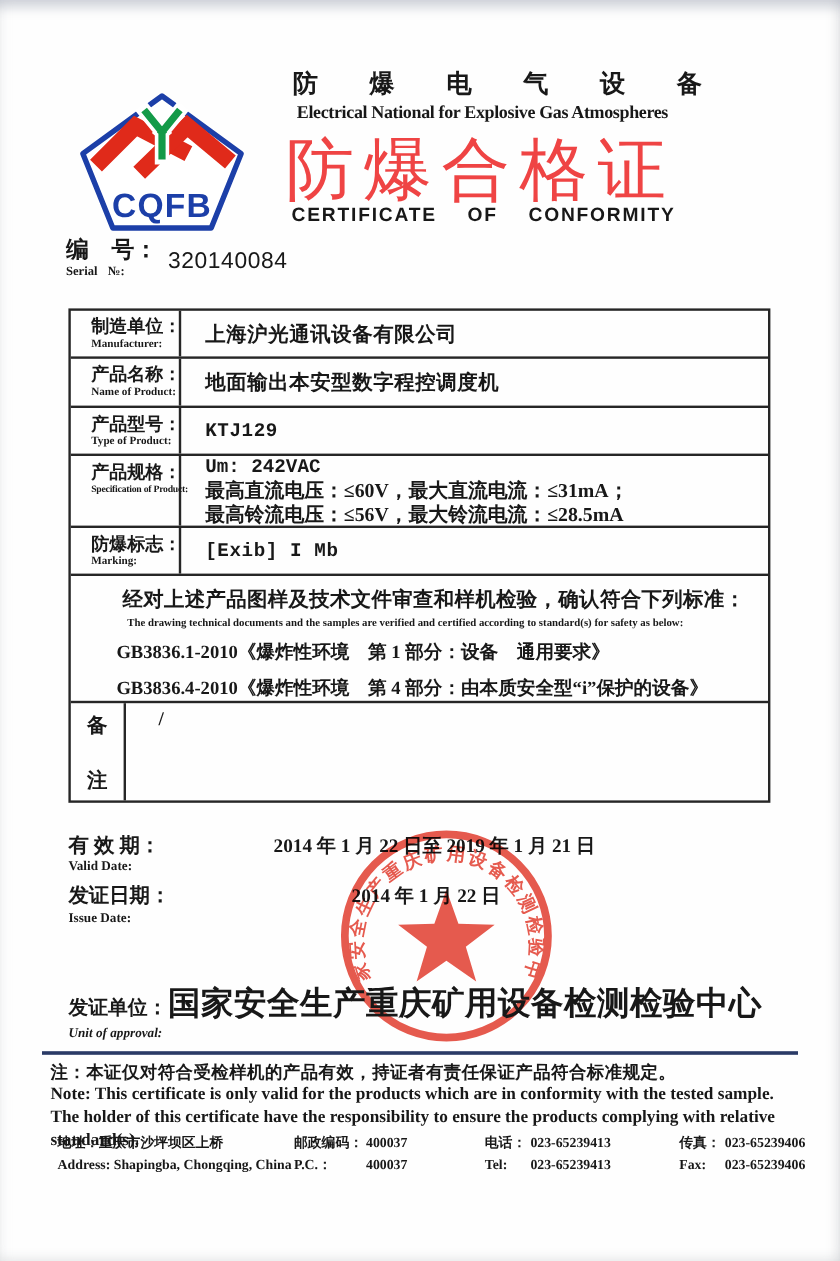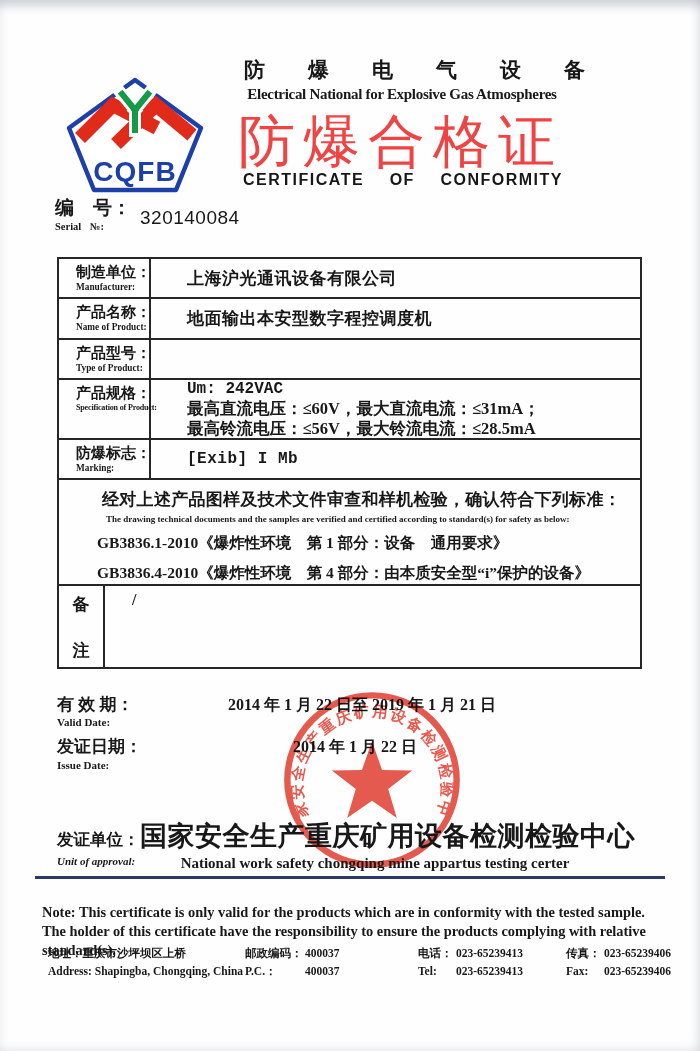--- a/index.html
+++ b/index.html
@@ -38,21 +38,21 @@
 
   
   .tbl{left:57px;top:257px;width:585px;border:2px solid #262626;box-sizing:border-box;}
   .trow{display:flex;border-bottom:2px solid #262626;box-sizing:border-box;}
   .trow:last-child{border-bottom:none;}
   .tlabel{width:92px;border-right:2px solid #262626;box-sizing:border-box;
     padding:4px 2px 3px 17px;display:flex;flex-direction:column;justify-content:flex-start;}
   .tlabel .lcn{font-size:15px;font-weight:bold;white-space:nowrap;}
   .tlabel .len{font-size:9.3px;font-weight:bold;white-space:nowrap;}
   .tlabel .len.en-small{font-size:8.1px;letter-spacing:-0.2px;}
-  .tval{flex:1;display:flex;flex-direction:column;justify-content:center;padding-left:36px;box-sizing:border-box;}
+  .tval{flex:1;display:flex;flex-direction:column;justify-content:center;padding-left:20px;box-sizing:border-box;}
   .tval .vcn{font-size:17px;font-weight:bold;letter-spacing:.5px;white-space:nowrap;}
   .tval .vline{font-size:16.5px;font-weight:bold;line-height:20px;white-space:nowrap;}
   .tval .vmono{font-family:"Liberation Mono","DejaVu Sans Mono",monospace;font-weight:bold;font-size:16px;}
 
   .standards{display:block;height:106px;padding:8px 8px 0 38px;box-sizing:border-box;}
   .std-head-cn{font-size:17px;font-weight:bold;letter-spacing:.3px;padding-left:5px;white-space:nowrap;}
   .std-head-en{font-size:9px;font-weight:bold;margin-top:3px;padding-left:9px;white-space:nowrap;}
   .std-item{font-size:15.5px;font-weight:600;margin-top:9px;white-space:nowrap;}
 
   .remark{height:81px;}
@@ -82,21 +82,21 @@
 
   
   .note-cn{left:42px;top:884px;font-size:14.5px;font-weight:bold;letter-spacing:.4px;white-space:nowrap;}
   .note-en{left:42px;top:903px;width:621px;font-size:14.4px;font-weight:600;line-height:19px;}
 
   .addr-col{top:945px;line-height:17.5px;font-size:11.5px;font-weight:bold;white-space:nowrap;}
   .addr-col .row{display:flex;}
   .addr-col .lab{display:inline-block;}
   .c1{left:48px;}
   .c2{left:245px;}.c2 .lab{width:60px;}
-  .c3{left:418px;}.c3 .lab{width:38px;}
+  .c3{left:404px;}.c3 .lab{width:38px;}
   .c4{left:566px;}.c4 .lab{width:38px;}
 </style>
 </head>
 <body>
 
 <div class="page">
 
   <svg class="abs logo" viewBox="0 0 142 120">
     <polygon points="71,4 137,52 112,114 30,114 5,52" fill="#ffffff" stroke="#1c3fa8" stroke-width="4.5" stroke-linejoin="round"></polygon>
     <path d="M 16,62 L 49,29 L 93,52" fill="none" stroke="#e02a1a" stroke-width="14"></path>
@@ -139,20 +139,23 @@
       <div class="tval">
         <span class="vcn">地面输出本安型数字程控调度机</span>
       </div>
     </div>
 
     <div class="trow" style="height:40px">
       <div class="tlabel">
         <span class="lcn">产品型号：</span>
         <span class="len">Type of Product:</span>
       </div>
+      <div class="tval">
+        <span class="vcn vmono">KTJ129</span>
+      </div>
     </div>
 
     <div class="trow" style="height:60px">
       <div class="tlabel">
         <span class="lcn">产品规格：</span>
         <span class="len en-small">Specification of Product:</span>
       </div>
       <div class="tval">
         <span class="vline vmono">Um: 242VAC</span>
         <span class="vline">最高直流电压：≤60V，最大直流电流：≤31mA；</span>
@@ -198,24 +201,24 @@
     <polygon fill="#e23a2c" points="100,58 110.9,89 143.7,89.8 117.6,109.7 127,141.2 100,122.5 73,141.2 82.4,109.7 56.3,89.8 89.1,89"></polygon>
     <path id="stampArc" d="M 33,143 A 76,76 0 1 1 167,143" fill="none"></path>
     <text font-size="16.5" font-weight="bold" fill="#e23a2c" letter-spacing="2.5" font-family="Liberation Serif, DejaVu Serif, serif">
       <textPath href="#stampArc" startOffset="50%" text-anchor="middle">国家安全生产重庆矿用设备检测检验中心</textPath>
     </text>
   </svg>
 
   <div class="abs appr-label-cn cn">发证单位：</div>
   <div class="abs appr-label-en">Unit of approval:</div>
   <div class="abs appr-value-cn cn">国家安全生产重庆矿用设备检测检验中心</div>
-  <div class="abs appr-value-en">National work safety chongqing mine appartus testing certer</div>
 
   <div class="abs divider-line"></div>
 
+  <div class="abs note-cn cn">注：本证仅对符合受检样机的产品有效，持证者有责任保证产品符合标准规定。</div>
   <div class="abs note-en">Note: This certificate is only valid for the products which are in conformity with the tested sample. The holder of this certificate have the responsibility to ensure the products complying with relative standard(s).</div>
 
   <div class="abs addr-col c1">
     <div class="row">
         <span>地址：重庆市沙坪坝区上桥</span>
       </div>
     <div class="row">
         <span>Address: Shapingba, Chongqing, China</span>
       </div>
   </div>

